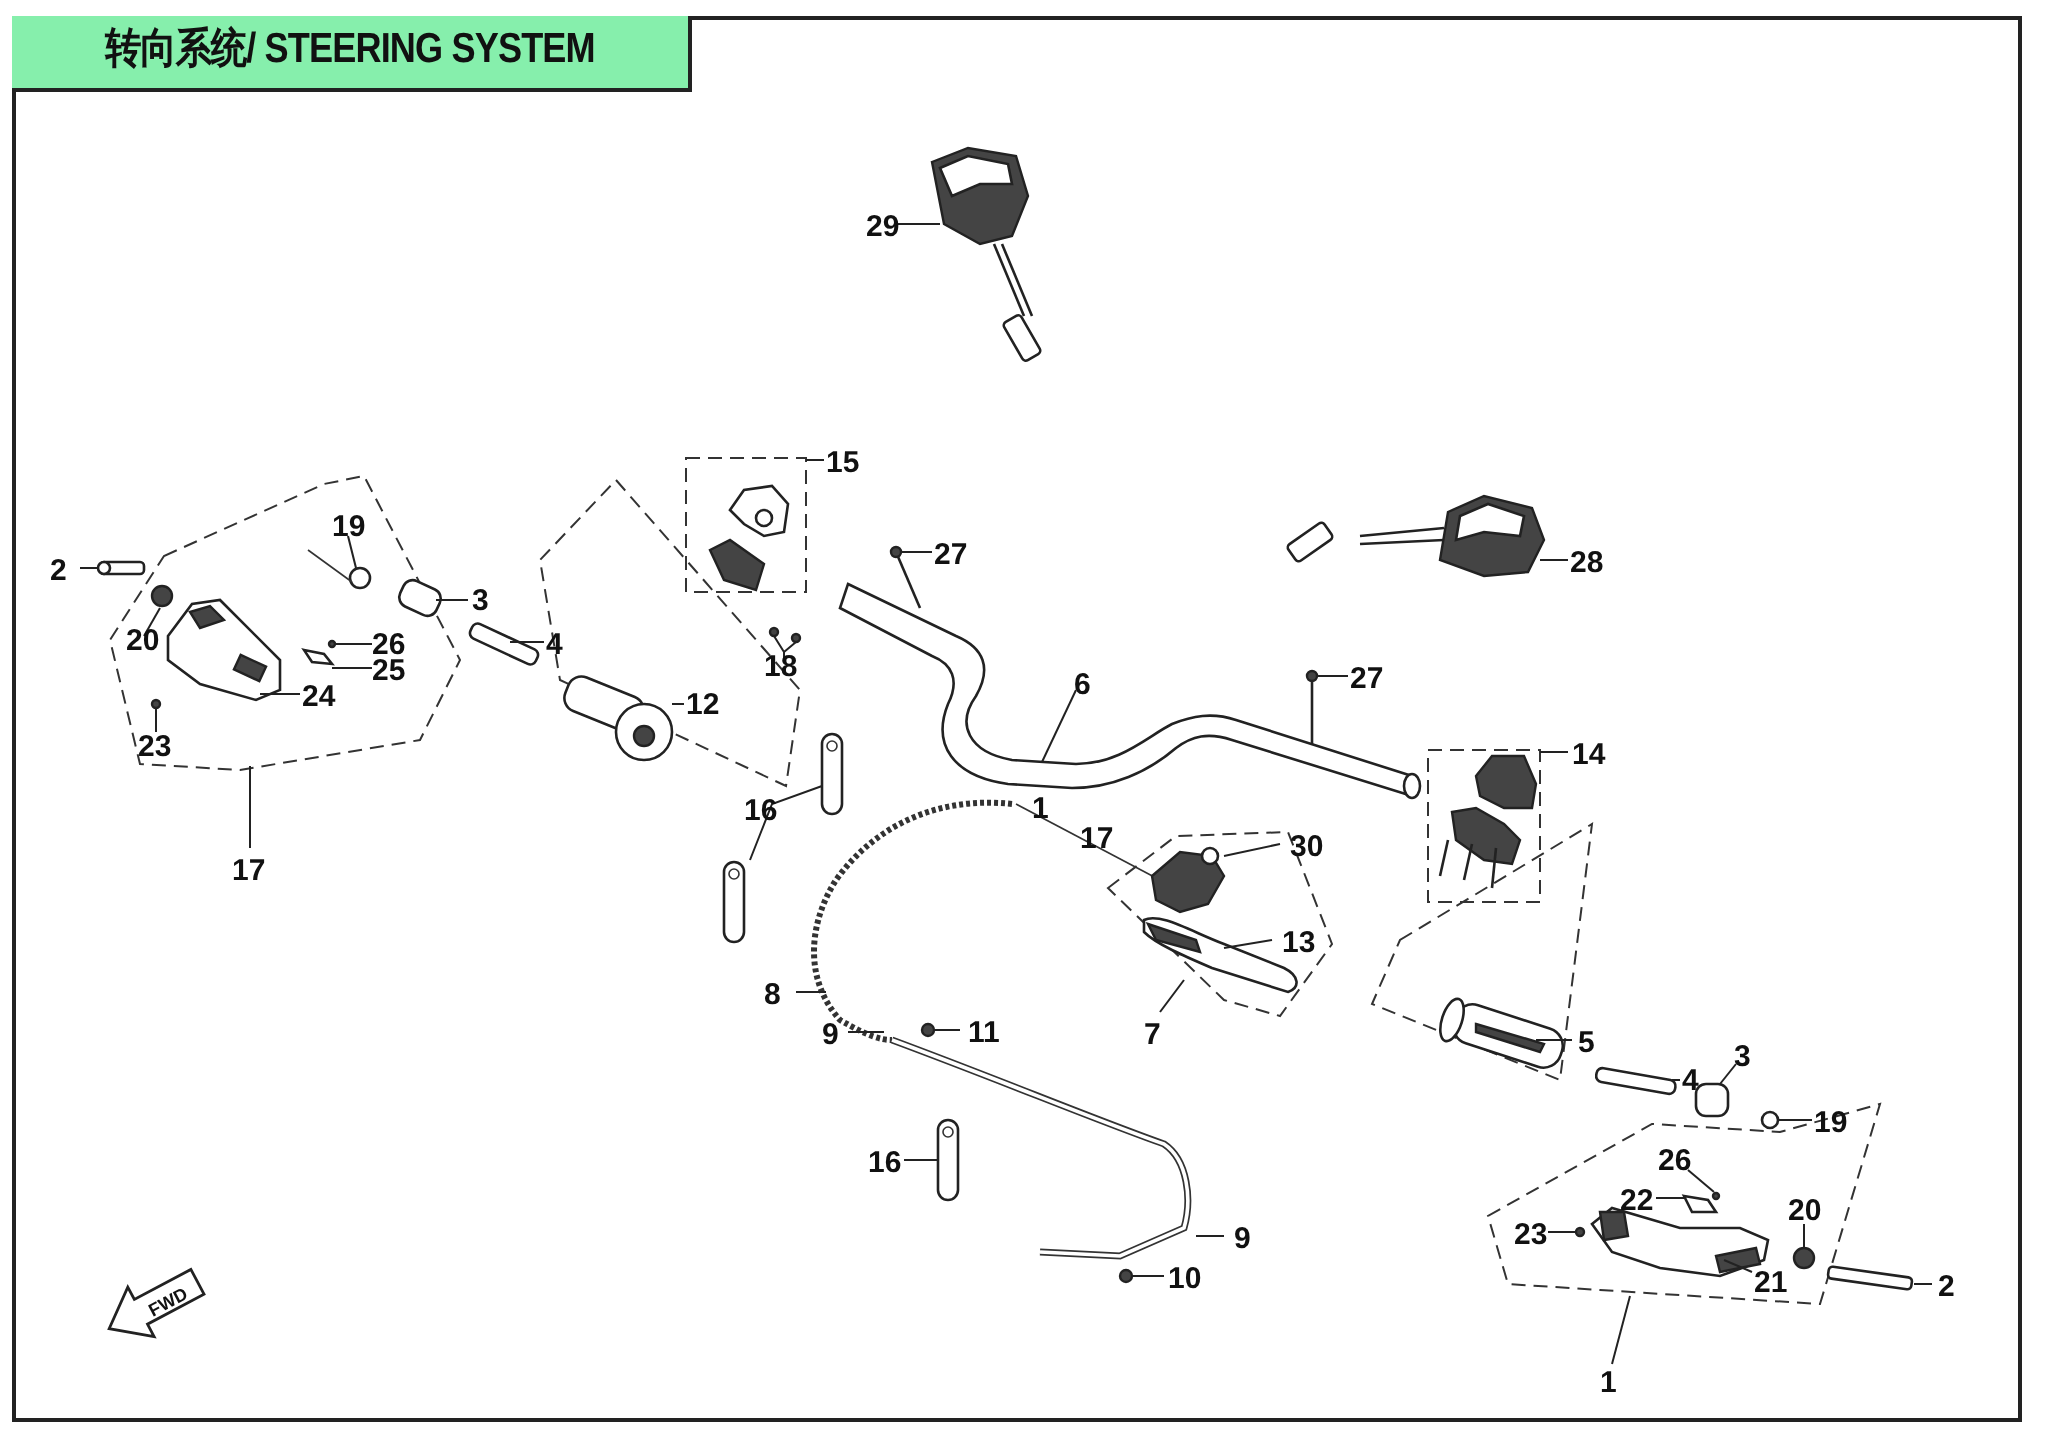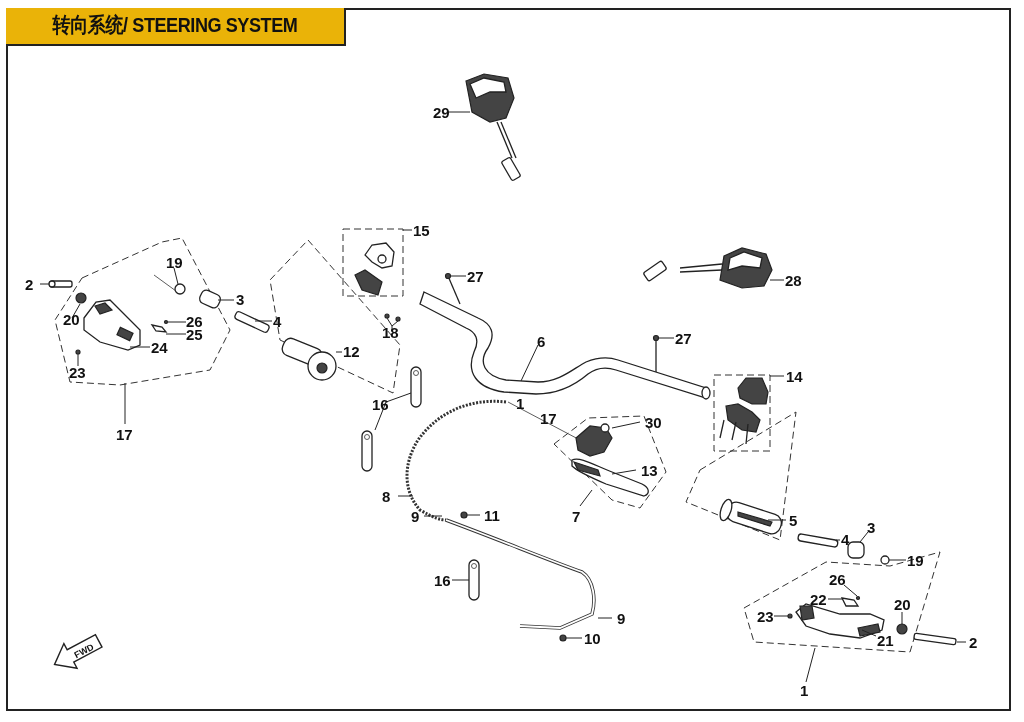--- a/index.html
+++ b/index.html
@@ -2,21 +2,21 @@
 <html><head>
 <meta charset="utf-8">
 <style>
   html, body { margin: 0; padding: 0; background: #ffffff; }
   body { width: 1024px; height: 722px; position: relative; overflow: hidden;
          font-family: "Liberation Sans", sans-serif; }
   #frame { position: absolute; left: 6px; top: 8px; width: 1005px; height: 703px;
            border: 2px solid #222; box-sizing: border-box; }
   #title-box { position: absolute; left: 6px; top: 8px; width: 340px; height: 38px;
                border: 2px solid #222; border-top: none; border-left: none; box-sizing: border-box;
-               background: #eab308; }
+               background: #86efac; }
   #title-text { position: absolute; left: 0; top: 0; width: 100%; text-align: center;
                 line-height: 34px; font-size: 21px; font-weight: bold; color: #111;
                 letter-spacing: -0.5px; transform: scaleX(0.86); transform-origin: center; }
   svg#diagram { position: absolute; left: 0; top: 0; }
   .lbl { font-family: "Liberation Sans", sans-serif; font-weight: bold; font-size: 15px;
          fill: #111; }
   .lead { stroke: #222; stroke-width: 1; fill: none; }
   .dash { stroke: #333; stroke-width: 1; fill: none; stroke-dasharray: 7 4; }
   .part { stroke: #222; stroke-width: 1.3; fill: #fff; }
   .partd { stroke: #222; stroke-width: 1.2; fill: #444; }

